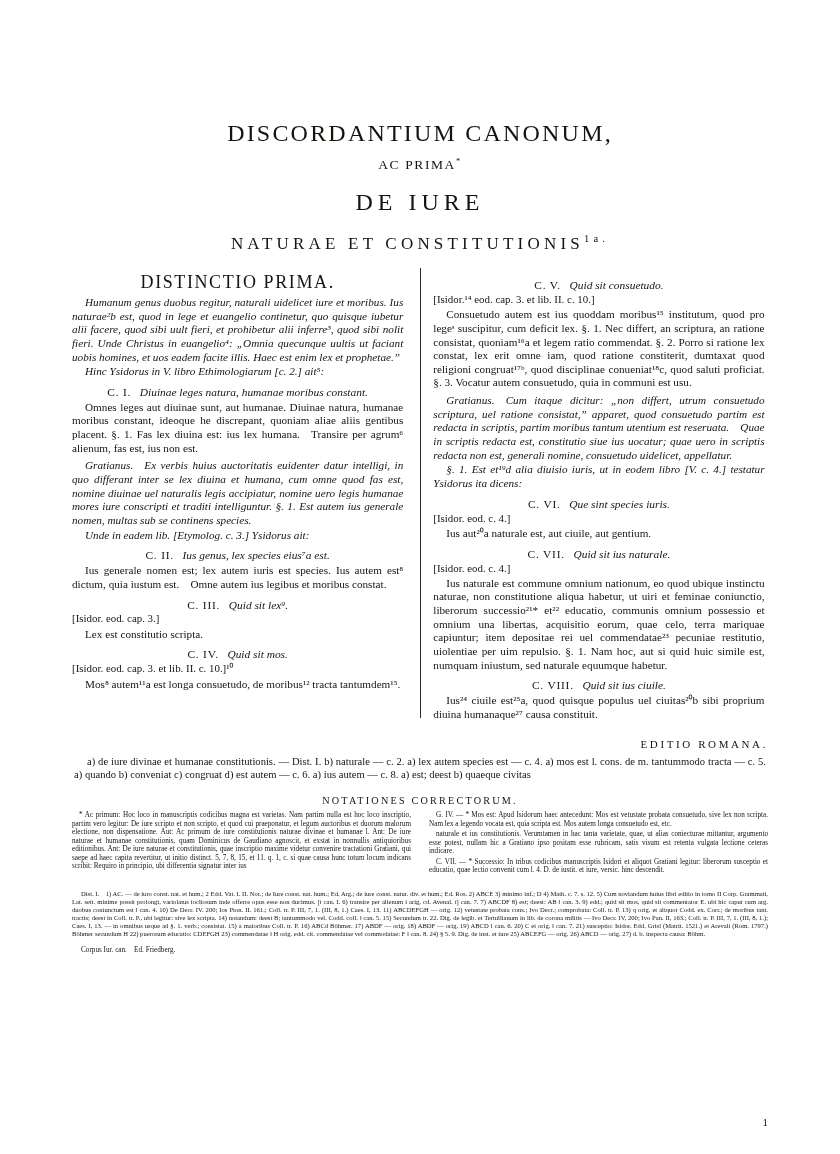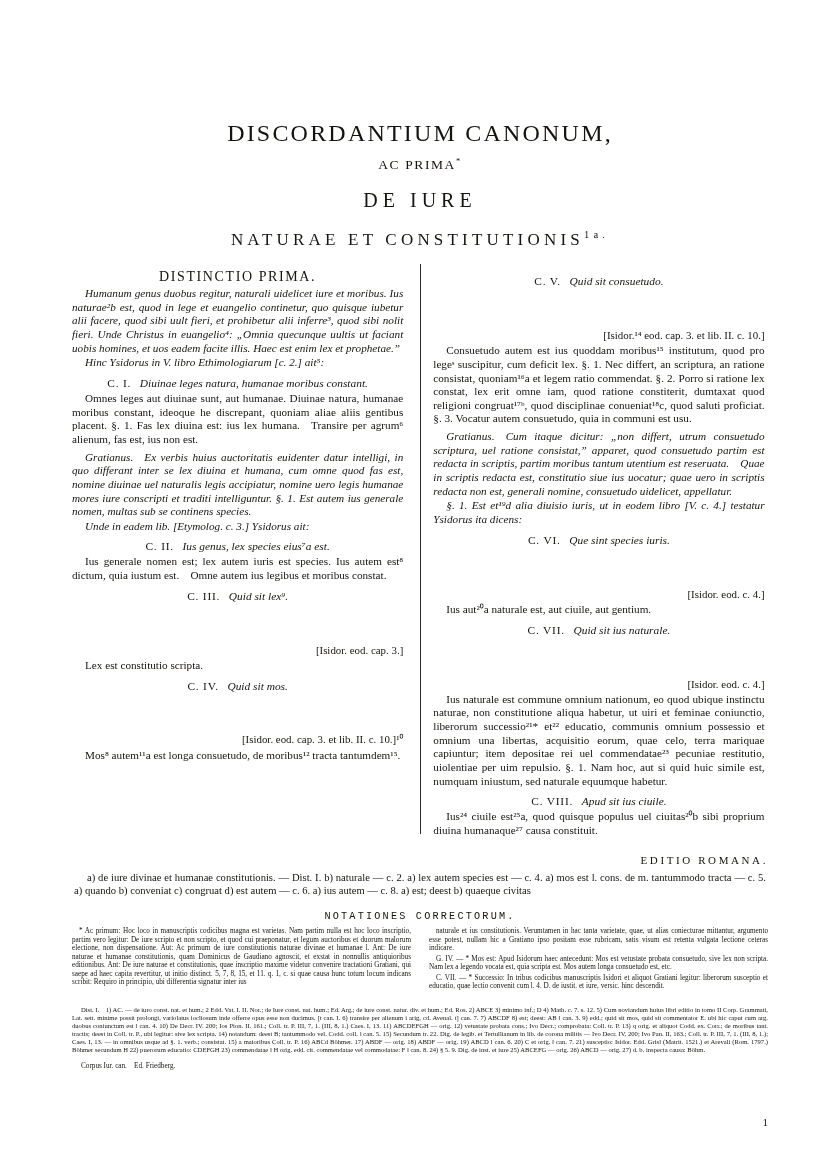--- a/index.html
+++ b/index.html
@@ -37,21 +37,21 @@
     font-size: 24px;
     letter-spacing: 2.2px;
     margin-bottom: 10px;
   }
   .t-acprimum {
     font-size: 13.5px;
     letter-spacing: 1.6px;
     margin-bottom: 16px;
   }
   .t-deiure {
-    font-size: 20px;
+    font-size: 24px;
     letter-spacing: 5px;
     margin-bottom: 18px;
   }
   .t-naturae {
     font-size: 17px;
     letter-spacing: 4.2px;
     margin-bottom: 4px;
   }
   sup { font-size: 0.62em; vertical-align: super; line-height: 0; }
 
@@ -76,40 +76,39 @@
     bottom: 4px;
     width: 1px;
     background: #2a2a2a;
   }
   .i { font-style: italic; }
   p { margin: 0; }
   .p-ind { text-indent: 13px; margin-top: 1px; }
   .hdr-main {
     text-align: center;
     letter-spacing: 1.6px;
-    font-size: 14px;
+    font-size: 18px;
     margin-bottom: 2px;
   }
   .hdr-sub {
     text-align: center;
     letter-spacing: 1.4px;
     font-size: 11.8px;
     margin-bottom: 4px;
   }
   .canon-h {
     text-align: center;
     font-size: 11.4px;
     margin-top: 7px;
   }
   .canon-h .cap { letter-spacing: 0.8px; }
   .canon-src {
-    text-align: right;
+    text-align: left;
     font-size: 10.9px;
     margin-bottom: 2px;
-    margin-top: 40px;
   }
   .gratianus {
     text-indent: 13px;
     margin-top: 4px;
   }
 
   
   .section-head {
     text-align: right;
     letter-spacing: 2.6px;
@@ -123,21 +122,20 @@
     padding: 0 2px;
   }
   .er-body p { text-indent: 13px; }
 
   
   .section-head2 {
     text-align: center;
     letter-spacing: 2.2px;
     font-size: 10.2px;
     margin: 14px 0 5px 0;
-    font-family: Liberation Mono, monospace;
   }
   .notes2 {
     display: flex;
     font-size: 7.2px;
     line-height: 1.18;
     text-align: justify;
   }
   .notes2 .ncol { width: 50%; }
   .notes2 .ncol.l { padding-right: 9px; }
   .notes2 .ncol.r { padding-left: 9px; }
@@ -236,39 +234,39 @@
 
       <div class="canon-h">
         <span class="cap">C. VII.</span>
         <span>&nbsp;&nbsp;</span><span class="i">Quid sit ius naturale.</span>
       </div>
       <div class="canon-src">[Isidor. eod. c. 4.]</div>
       <p class="p-ind">Ius naturale est commune omnium nationum, eo quod ubique instinctu naturae, non constitutione aliqua habetur, ut uiri et feminae coniunctio, liberorum successio²¹* et²² educatio, communis omnium possessio et omnium una libertas, acquisitio eorum, quae celo, terra mariquae capiuntur; item depositae rei uel commendatae²³ pecuniae restitutio, uiolentiae per uim repulsio. §. 1. Nam hoc, aut si quid huic simile est, numquam iniustum, sed naturale equumque habetur.</p>
 
       <div class="canon-h">
         <span class="cap">C. VIII.</span>
-        <span>&nbsp;&nbsp;</span><span class="i">Apud sit ius ciuile.</span>
+        <span>&nbsp;&nbsp;</span><span class="i">Quid sit ius ciuile.</span>
       </div>
       <p class="p-ind">Ius²⁴ ciuile est²⁵a, quod quisque populus uel ciuitas²⁰b sibi proprium diuina humanaque²⁷ causa constituit.</p>
     </div>
   </div>
 
   <div class="section-head">EDITIO ROMANA.</div>
   <div class="er-body">
     <p>a) de iure divinae et humanae constitutionis. — Dist. I. b) naturale — c. 2. a) lex autem species est — c. 4. a) mos est l. cons. de m. tantummodo tracta — c. 5. a) quando  b) conveniat  c) congruat  d) est autem — c. 6. a) ius autem — c. 8. a) est; deest  b) quaeque civitas</p>
   </div>
 
   <div class="section-head2">NOTATIONES CORRECTORUM.</div>
   <div class="notes2">
     <div class="ncol l">
       <p>* Ac primum: Hoc loco in manuscriptis codicibus magna est varietas. Nam partim nulla est hoc loco inscriptio, partim vero legitur: De iure scripto et non scripto, et quod cui praeponatur, et legum auctoribus et duorum malorum electione, non dispensatione. Aut: Ac primum de iure constitutionis naturae divinae et humanae l. Ant: De iure naturae et humanae constitutionis, quam Dominicus de Gaudiano agnoscit, et exstat in nonnullis antiquioribus editionibus. Ant: De iure naturae et constitutionis, quae inscriptio maxime videtur convenire tractationi Gratiani, qui saepe ad haec capita revertitur, ut initio distinct. 5, 7, 8, 15, et 11. q. 1, c. si quae causa hunc totum locum indicans scribit: Requiro in principio, ubi differentia signatur inter ius</p>
     </div>
     <div class="ncol r">
+      <p>G. IV. — * Mos est: Apud Isidorum haec antecedunt: Mos est vetustate probata consuetudo, sive lex non scripta. Nam lex a legendo vocata est, quia scripta est. Mos autem longa consuetudo est, etc.</p>
       <p>naturale et ius constitutionis. Verumtamen in hac tanta varietate, quae, ut alias coniecturae mittantur, argumento esse potest, nullam hic a Gratiano ipso positam esse rubricam, satis visum est retenta vulgata lectione ceteras indicare.</p>
-      <p>G. IV. — * Mos est: Apud Isidorum haec antecedunt: Mos est vetustate probata consuetudo, sive lex non scripta. Nam lex a legendo vocata est, quia scripta est. Mos autem longa consuetudo est, etc.</p>
       <p>C. VII. — * Successio: In tribus codicibus manuscriptis Isidori et aliquot Gratiani legitur: liberorum susceptio et educatio, quae lectio convenit cum l. 4. D. de iustit. et iure, versic. hinc descendit.</p>
     </div>
   </div>
 
   <div class="apparatus">
     <p>Dist. I. 1) AC. — de iuro const. nat. et hum.; 2 Edd. Vat. I. II. Nor.; de Iure const. nat. hum.; Ed. Arg.; de iure const. natur. div. et hum.; Ed. Ros. 2) ABCE  3) minimo inf.; D  4) Math. c. 7. s. 12.  5) Cum noviandum huius libri editio in tomo II Corp. Grammati, Lat. sett. minime possit prolongi, variolatus iocliosum inde offerre opus esse non ducimus. [t can. I.  6) transire per alienum i arig, cd. Avenal. t] can. 7.  7) ABCDF  8) est; deest: AB ‖ can. 3.  9) edd.; quid sit mos, quid sit commentator E. ubi hic caput cum arg. duobus coniunctum est ‖ can. 4.  10) De Decr. IV. 200; Ios Pion. II. 161.; Coll. tr. P. III, 7, 1. (III, 8, 1.)  Caes. I, 13.  11) ABCDEFGH — orig.  12) vetustate probata cons.; Ivo Decr.; comprobata: Coll. tr. P.  13) q orig. et aliquot Codd. ex. Corr.; de moribus tant. tractis; deest in Coll. tr. P., ubi legitur: sive lex scripta.  14) notandum: deest B; tantummodo vel. Codd. coll. ‖ can. 5.  15) Secundum tr. 22. Dig. de legib. et Tertullianum in lib. de corona militis — Ivo Decr. IV, 200; Ivo Pan. II, 163.; Coll. tr. P. III, 7, 1. (III, 8, 1.); Caes. I, 13. — in omnibus usque ad §. 1. verb.; consistat.  15) a maioribus Coll. tr. P.  16) ABCd Böhmer.  17) ABDF — orig.  18) ABDF — orig.  19) ABCD l can. 6.  20) C et orig. ‖ can. 7.  21) susceptio: Isidor. Edd. Grisl (Matrit. 1521.) et Arevali (Rom. 1797.)  Böhmer secundum H  22) puerorum educatio: CDEFGH  23) commendatae ‖ H orig. edd. cit.  commendatae vel commodatae: F ‖ can. 8.  24) § 5. 9. Dig. de inst. et iure  25) ABCEFG — orig.  26) ABCD — orig.  27) d. b. inspecta causa: Böhm.</p>
     <div class="colophon">Corpus Iur. can. Ed. Friedberg.</div>
   </div>
 
   <div class="folio">1</div>

